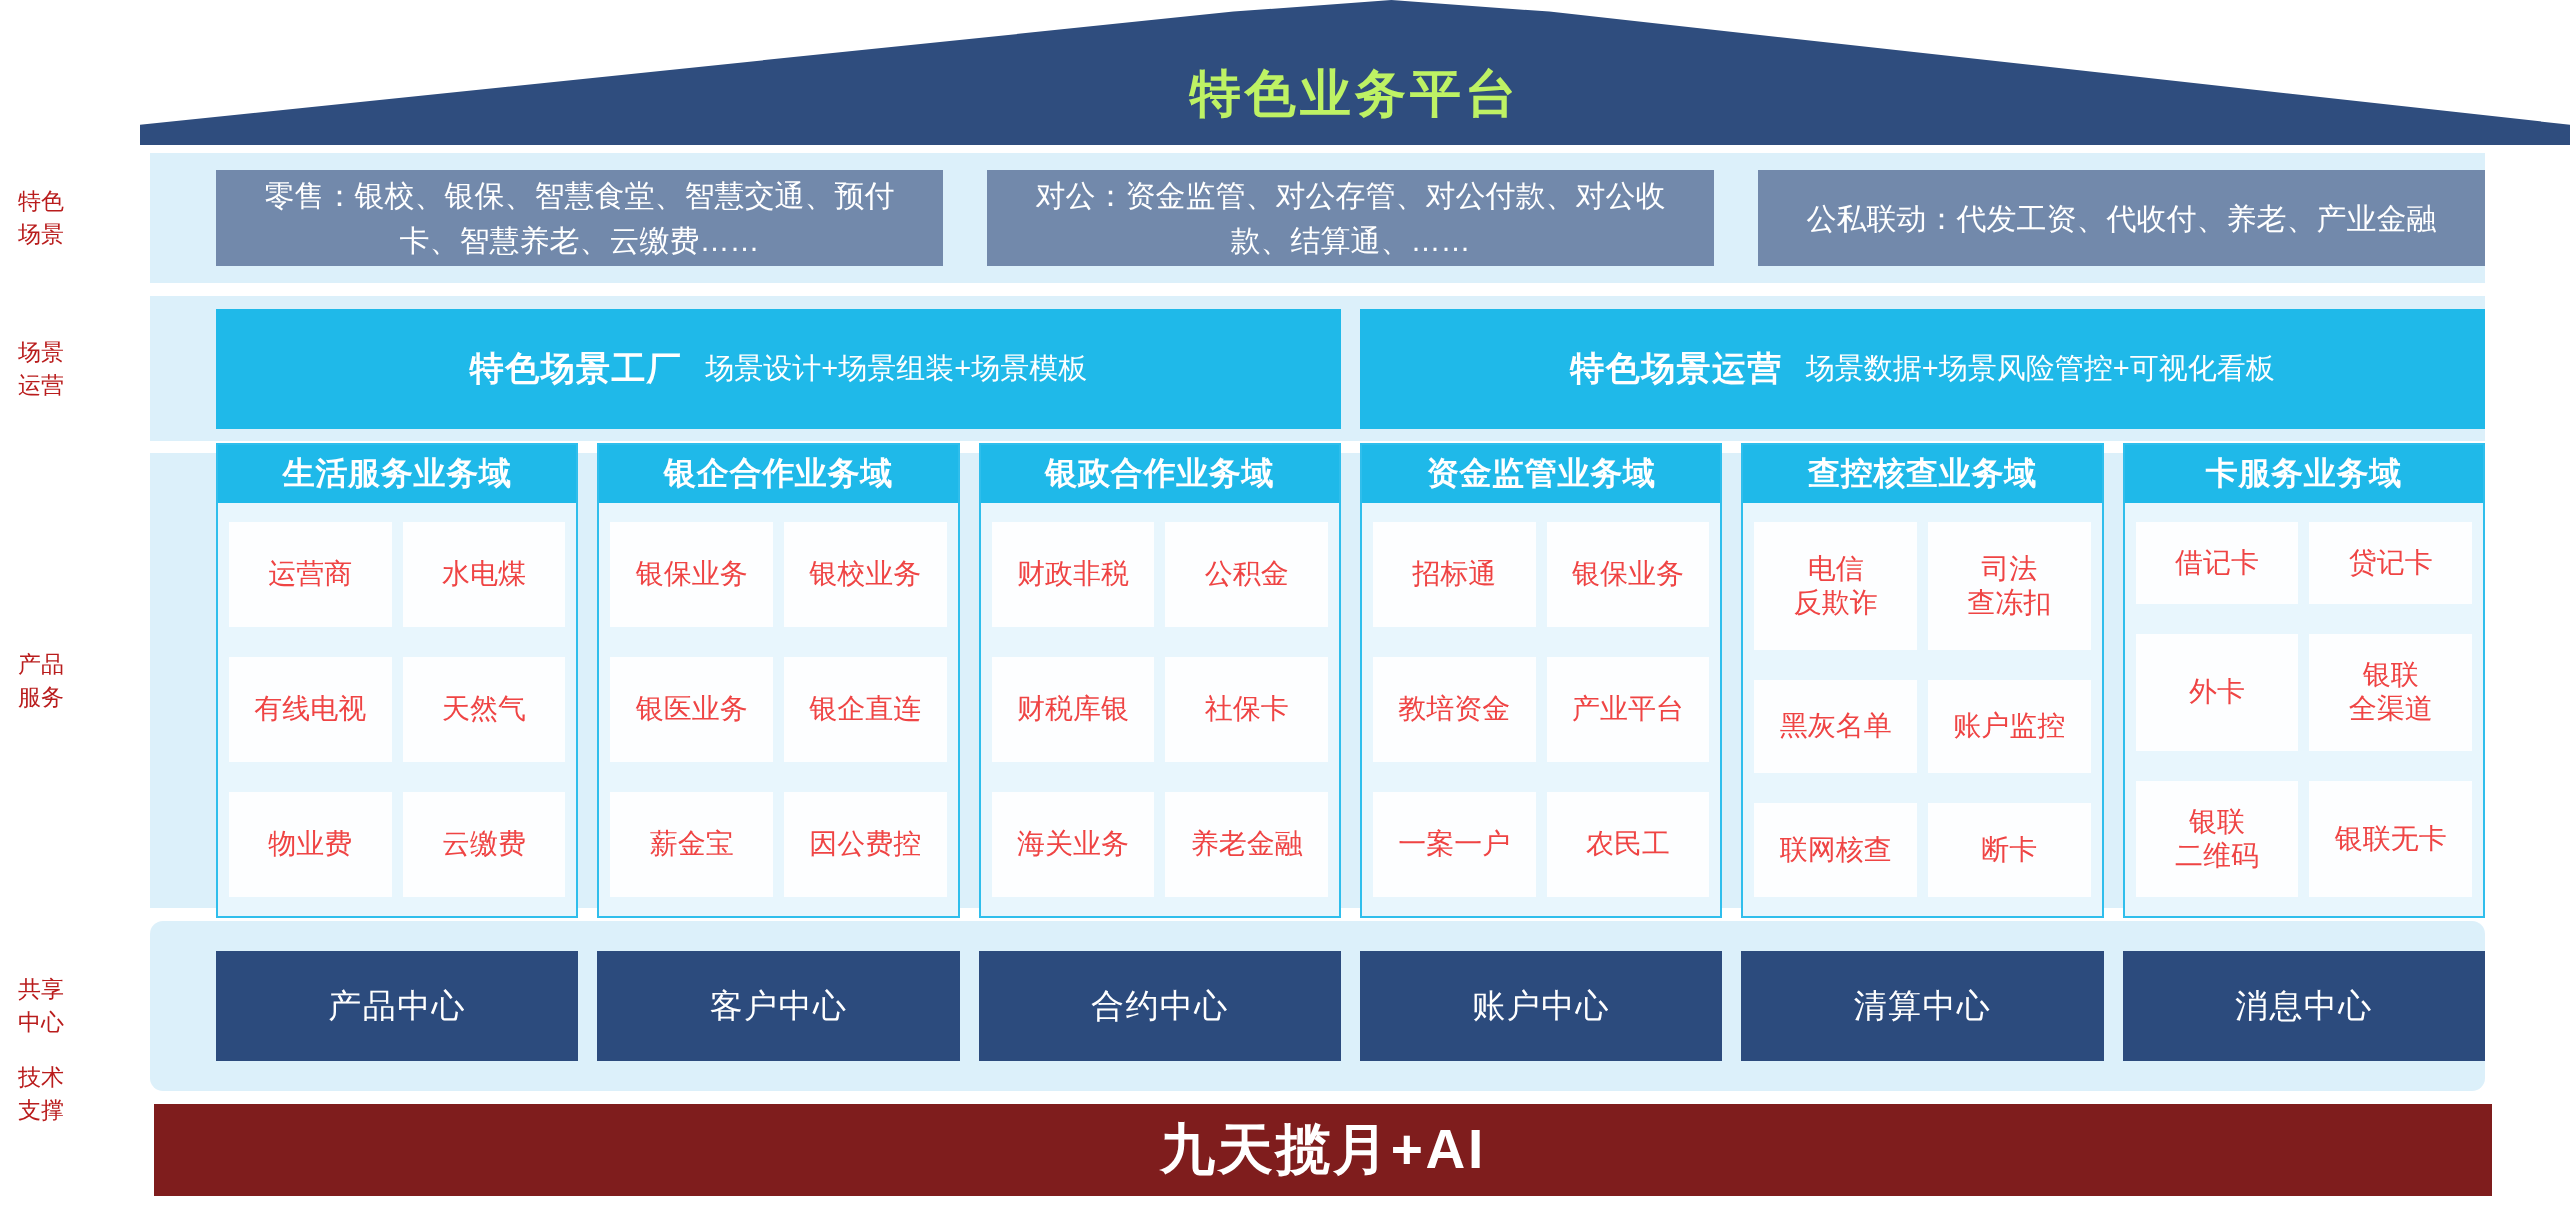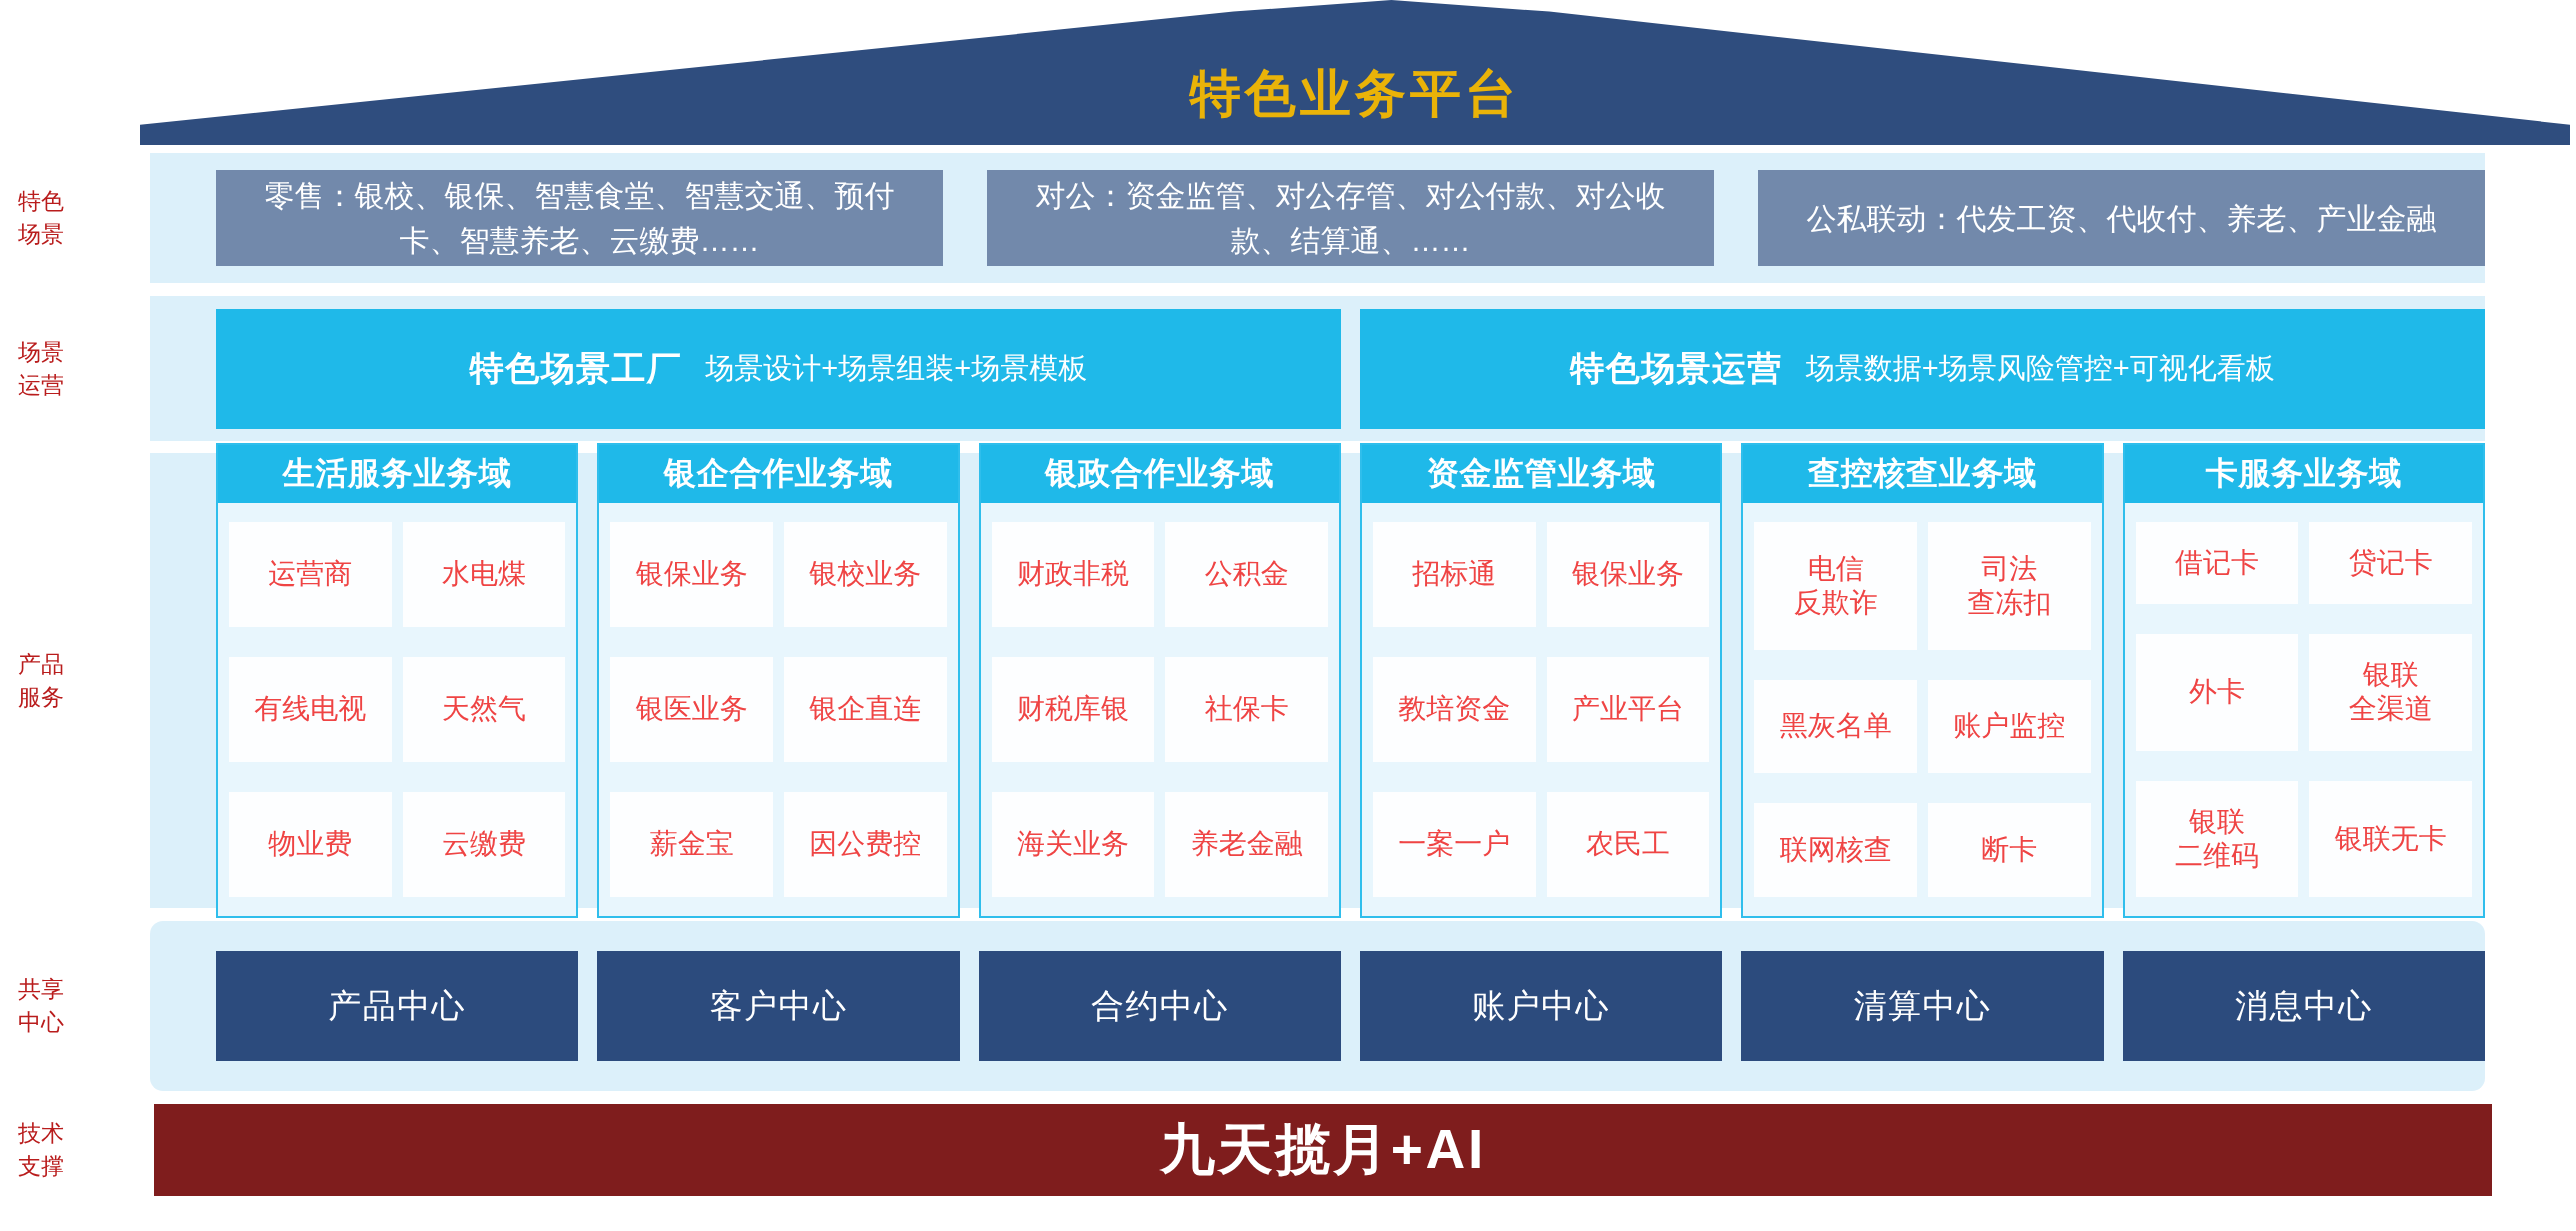--- a/index.html
+++ b/index.html
@@ -3,38 +3,38 @@
 <meta charset="utf-8">
 <style>
   html,body{margin:0;padding:0;background:#ffffff;}
   body{font-family:"Liberation Sans","DejaVu Sans",sans-serif;}
   .canvas{position:relative;width:2576px;height:1232px;background:#ffffff;overflow:hidden;}
 
   
   .roof{position:absolute;left:140px;top:0;width:2430px;height:145px;background:#2F4D7E;
         clip-path:polygon(0 86%,45% 8%,51.5% 0,58% 8%,100% 86%,100% 100%,0 100%);
         display:flex;align-items:flex-end;justify-content:center;}
-  .roof-title{color:#eab308;font-size:51px;font-weight:bold;letter-spacing:4.1px;padding-bottom:16.4px;}
+  .roof-title{color:#bef264;font-size:51px;font-weight:bold;letter-spacing:4.1px;padding-bottom:16.4px;}
 
   
   .band{position:absolute;left:150px;width:2335px;background:#DCF0FA;
         display:flex;align-items:center;gap:19px;box-sizing:border-box;padding-left:66px;}
   .band1{top:153px;height:130px;gap:44px;}
   .band2{top:296px;height:145px;}
   .band3{top:453px;height:455px;}
   .band4{top:921px;height:170px;border-radius:13px;}
 
   
   .side-label{position:absolute;left:18px;width:127px;color:#b91c1c;font-size:23px;
         line-height:1.42;white-space:pre-line;display:flex;align-items:center;}
   .lbl1{top:153px;height:130px;}
   .lbl2{top:296px;height:145px;}
   .lbl3{top:453px;height:455px;}
   .lbl4{top:921px;height:170px;}
-  .lbl5{top:1104px;height:92px;}
+  .lbl5{top:1048px;height:92px;}
 
   
   .scenario-box{flex:1;height:96px;background:#7289AB;color:#ffffff;font-size:30px;line-height:1.5;
         display:flex;align-items:center;justify-content:center;text-align:center;
         padding:0 23px;box-sizing:border-box;}
 
   
   .op-box{flex:1;height:120px;background:#1FB9E9;color:#ffffff;display:flex;flex-direction:row;
         align-items:center;justify-content:center;gap:23px;}
   .op-title{font-size:34px;font-weight:bold;letter-spacing:1.4px;}

